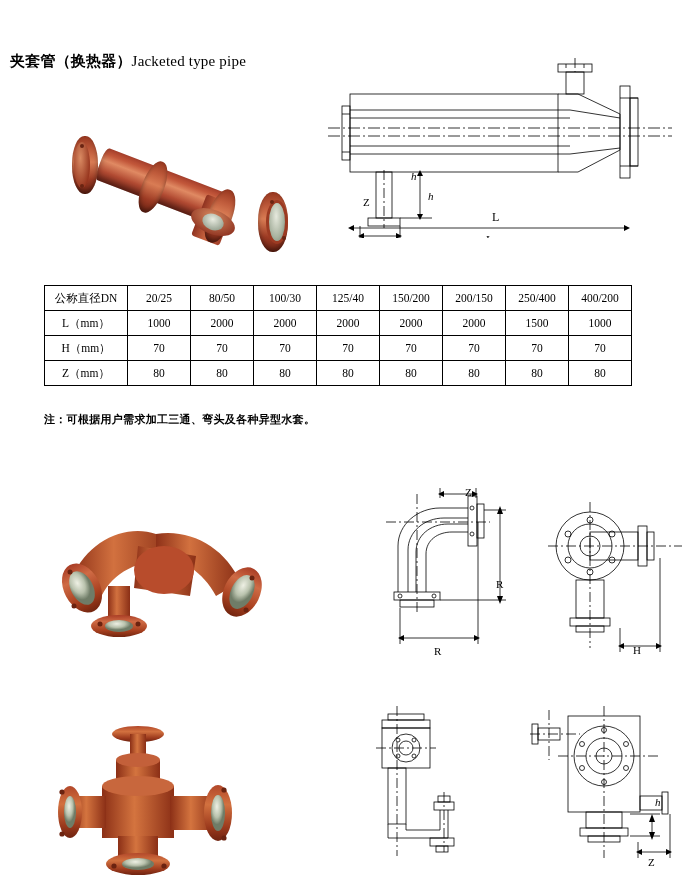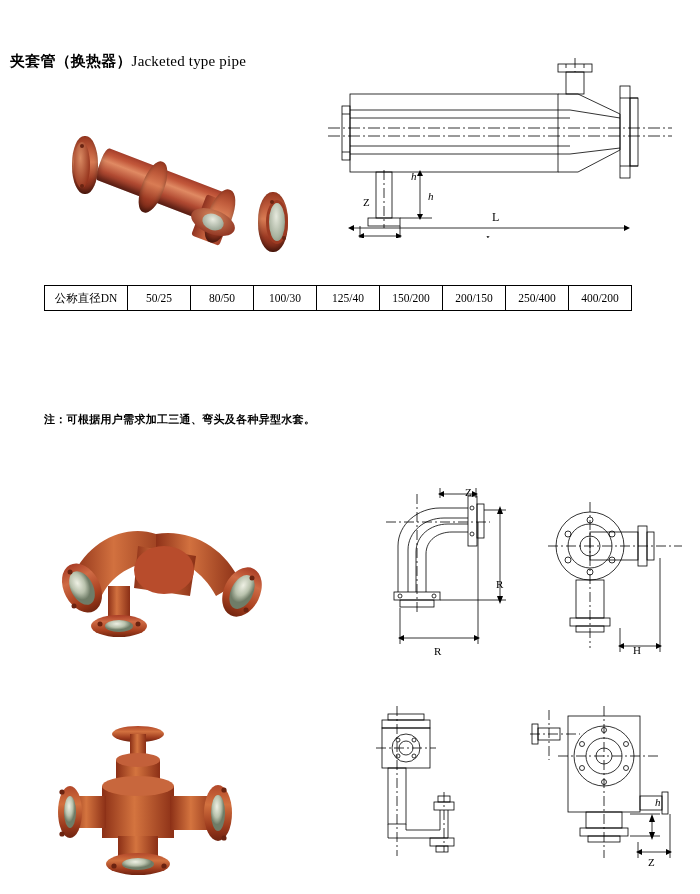--- a/index.html
+++ b/index.html
@@ -240,28 +240,61 @@
 <div style="position:absolute;left:368px;top:236px;width:0;height:0;"></div>
 
 <div style="position:absolute; left:411px; top:170px; font-size:11px; font-style:italic;">h</div>
 <div style="position:absolute; left:363px; top:196px; font-size:11px;">Z</div>
 <div style="position:absolute; left:492px; top:210px; font-size:12px;">L</div>
 
 <table class="spec-table">
   <tbody>
       <tr>
     <td class="head-col row-label">公称直径DN</td>
-    <td>50/25</td>
+    <td>20/25</td>
     <td>80/50</td>
     <td>100/30</td>
     <td>125/40</td>
     <td>150/200</td>
     <td>200/150</td>
     <td>250/400</td>
     <td>400/200</td>
+  </tr>
+  <tr>
+    <td class="head-col row-label">L（mm）</td>
+    <td>1000</td>
+    <td>2000</td>
+    <td>2000</td>
+    <td>2000</td>
+    <td>2000</td>
+    <td>2000</td>
+    <td>1500</td>
+    <td>1000</td>
+  </tr>
+  <tr>
+    <td class="head-col row-label">H（mm）</td>
+    <td>70</td>
+    <td>70</td>
+    <td>70</td>
+    <td>70</td>
+    <td>70</td>
+    <td>70</td>
+    <td>70</td>
+    <td>70</td>
+  </tr>
+  <tr>
+    <td class="head-col row-label">Z（mm）</td>
+    <td>80</td>
+    <td>80</td>
+    <td>80</td>
+    <td>80</td>
+    <td>80</td>
+    <td>80</td>
+    <td>80</td>
+    <td>80</td>
   </tr>
 </tbody>
   </table>
 
 <div class="note">注：可根据用户需求加工三通、弯头及各种异型水套。</div>
 
 <div class="photo2">
   <svg width="280" height="175" viewBox="0 0 280 175">
     <defs>
       <linearGradient id="rustV" x1="0" y1="0" x2="0" y2="1">

